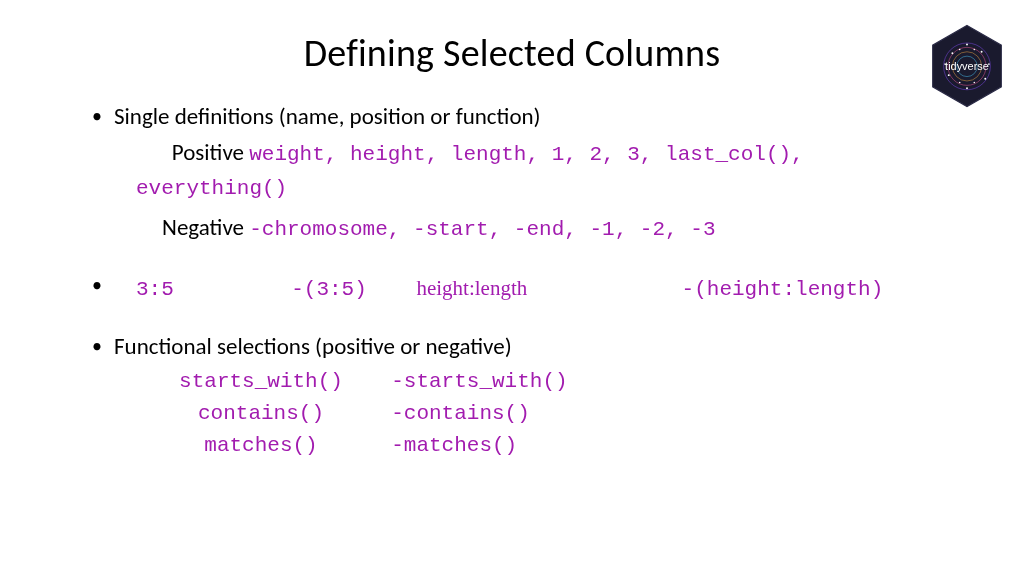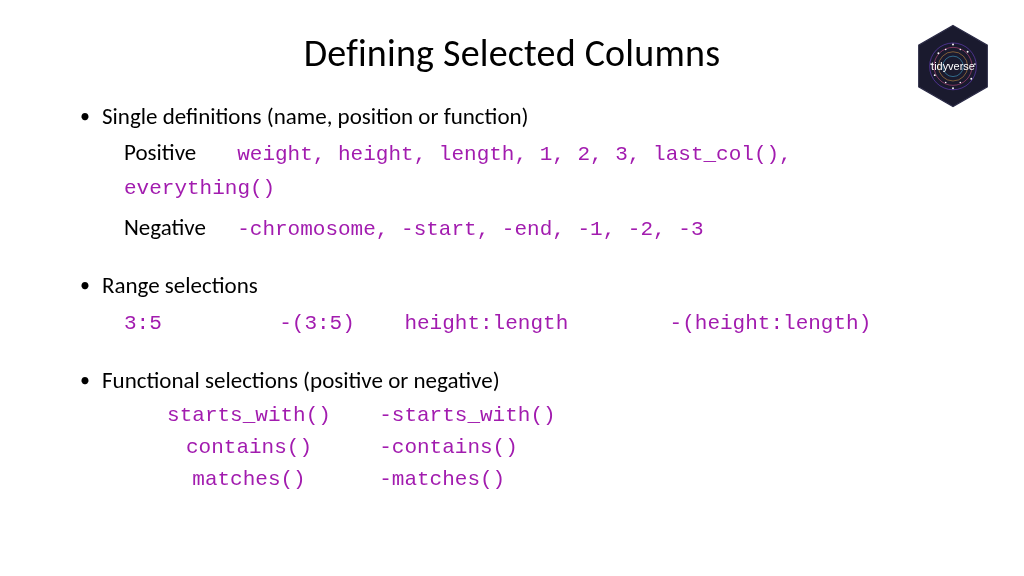--- a/index.html
+++ b/index.html
@@ -22,64 +22,65 @@
   .title {
     text-align: center;
     font-size: 38px;
     font-weight: 400;
     margin: 6px 0 26px 0;
     letter-spacing: 0.2px;
   }
   .hexlogo {
     position: absolute;
     top: 24px;
-    right: 34px;
+    right: 20px;
     width: 74px;
     height: 84px;
   }
   ul.top {
     list-style: none;
-    margin: 0;
+    margin: 12px;
     padding: 0 0 0 10px;
     font-size: 23px;
   }
   ul.top > li {
     position: relative;
     padding-left: 22px;
     margin-bottom: 26px;
   }
   ul.top > li::before {
     content: "•";
     position: absolute;
     left: 0;
     top: 0;
     font-size: 20px;
     line-height: 28px;
   }
   .sublabel {
     display: inline-block;
     width: 108px;
     font-size: 23px;
+    text-align: right;
   }
   .subline {
     margin-left: 22px;
     margin-top: 6px;
     line-height: 1.45;
   }
   .code {
     font-family: Consolas, "Courier New", monospace;
     color: #a21caf;
     font-size: 21px;
   }
   .range-row .code {
     display: inline-block;
   }
   .range-row .c1 { width: 150px; }
   .range-row .c2 { width: 120px; }
-  .range-row .c3 { width: 260px; }
+  .range-row .c3 { width: 260px; font-family: Liberation Serif, serif; }
   .func-row .code {
     display: inline-block;
     text-align: center;
   }
   .func-row .c1 { width: 250px; }
   .funclines { line-height: 1.35; margin-top: 4px; }
 </style>
 </head>
 <body>
 
@@ -122,21 +123,20 @@
         <span class="sublabel">Positive</span>
         <span class="code">weight, height, length, 1, 2, 3, last_col(), everything()</span>
       </div>
       <div class="subline">
         <span class="sublabel">Negative</span>
         <span class="code">-chromosome, -start, -end, -1, -2, -3</span>
       </div>
     </li>
 
     <li>
-      <span>Range selections</span>
       <div class="subline range-row">
         <span class="code c1">3:5</span>
         <span class="code c2">-(3:5)</span>
         <span class="code c3">height:length</span>
         <span class="code">-(height:length)</span>
       </div>
     </li>
 
     <li>
       <span>Functional selections (positive or negative)</span>

